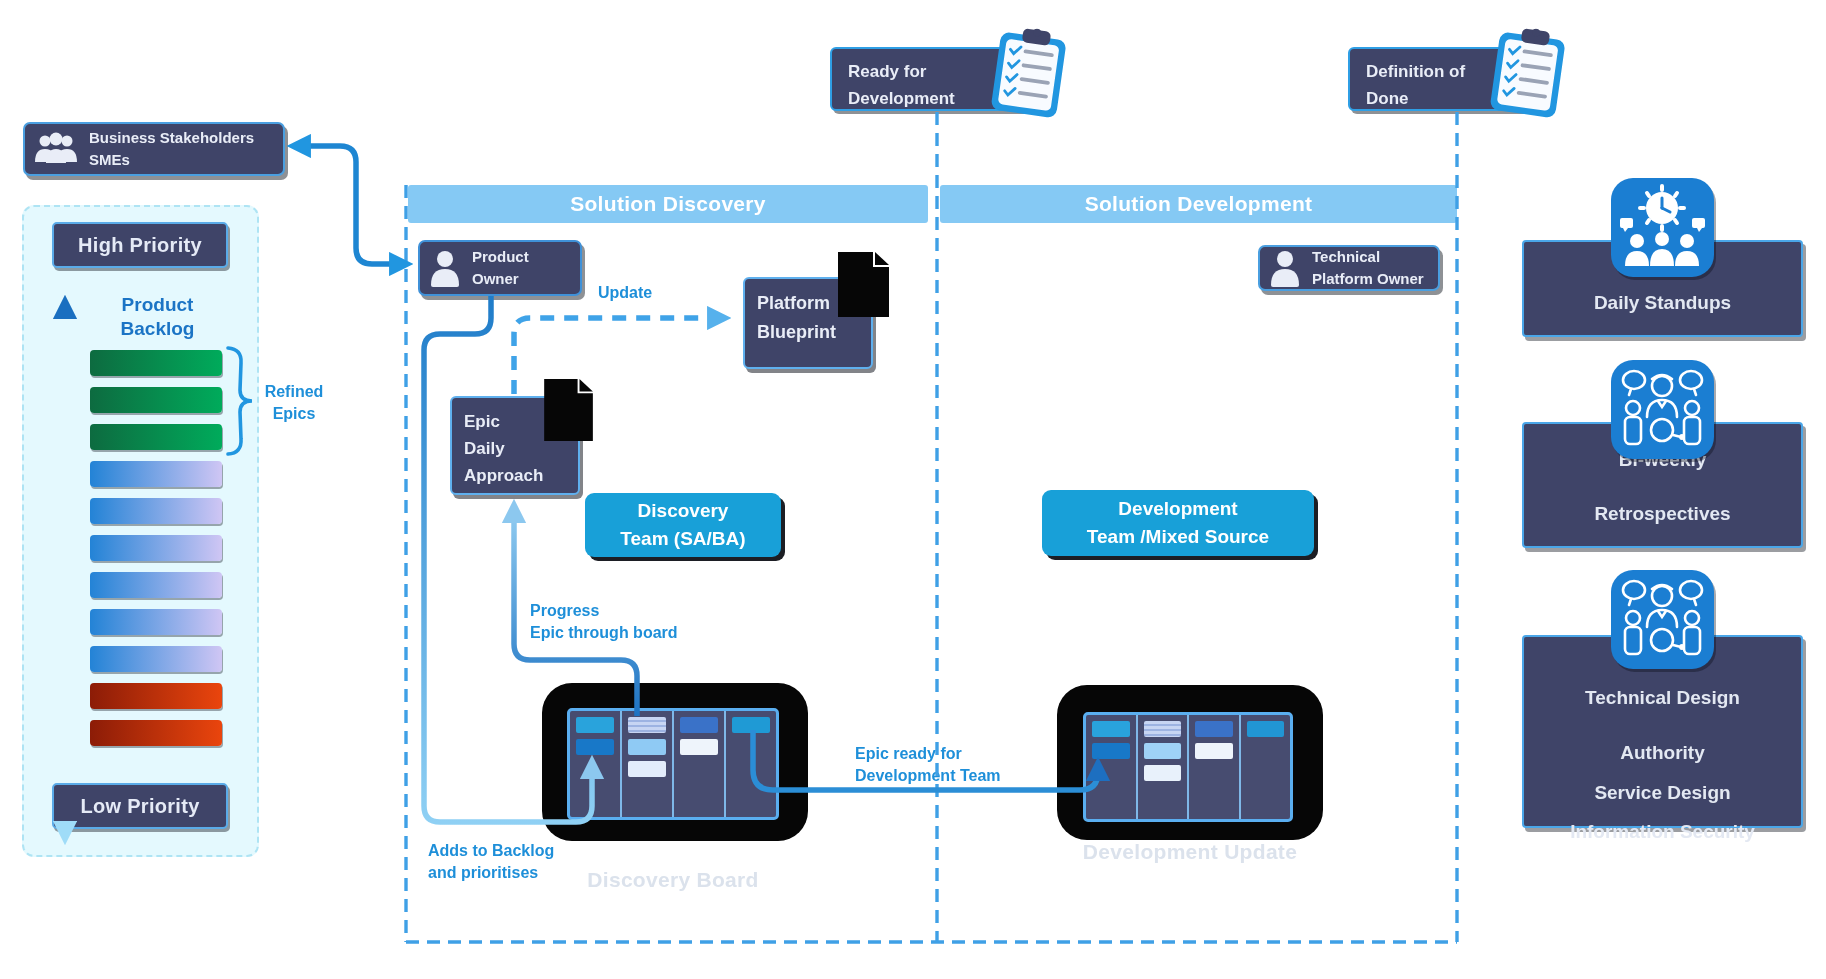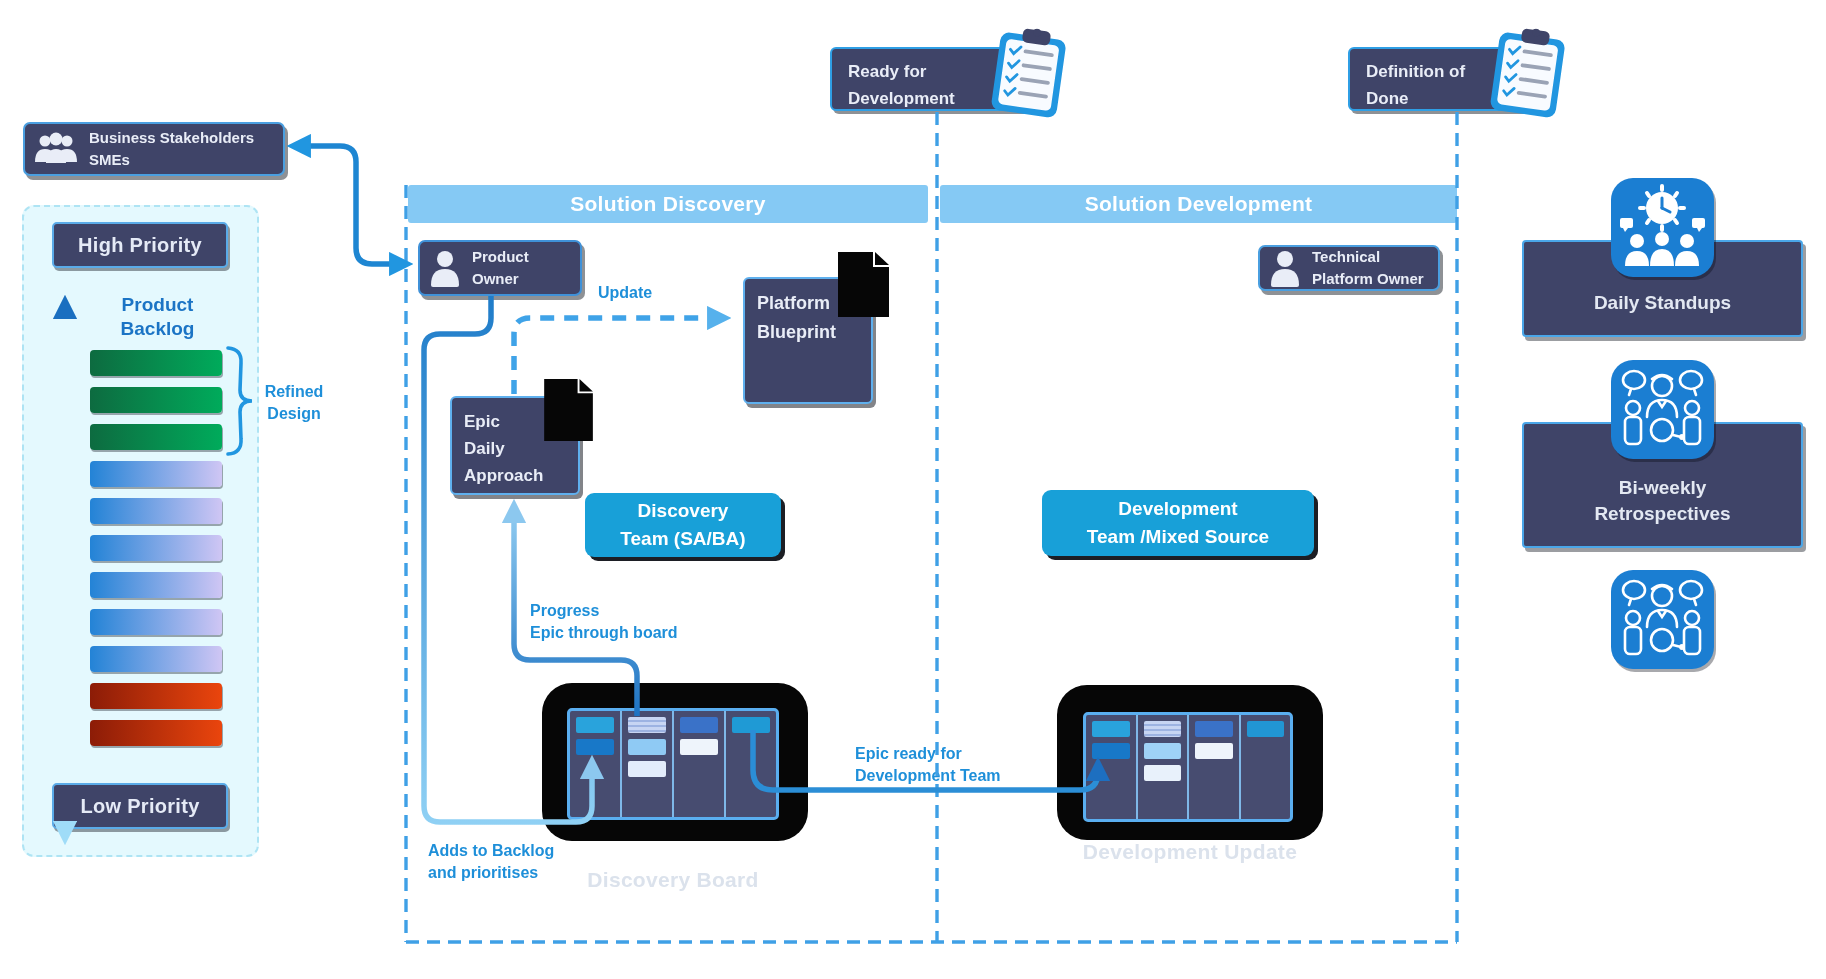--- a/index.html
+++ b/index.html
@@ -35,21 +35,21 @@
   .kcol{flex:1;border-right:2px solid #7fb8e8;padding:6px 6px;display:flex;flex-direction:column;gap:6px;}
   .kcol:last-child{border-right:none;}
   .kcard{height:16px;border-radius:2px;}
   .kcard.striped{background:repeating-linear-gradient(180deg,#c7d5f3 0 3px,#9db3e2 3px 5px);}
   .board-label{position:absolute;color:#dbe2ec;font-size:21px;font-weight:800;text-align:center;letter-spacing:.3px;}
   .cer-box{position:absolute;background:#3f4468;border:2px solid #4aa6e8;border-radius:4px;color:#e3e8f2;
            box-sizing:border-box;display:flex;flex-direction:column;align-items:center;justify-content:flex-end;
            box-shadow:3px 4px 0 rgba(5,10,20,.4);}
   .cer-icon{position:absolute;width:103px;height:99px;background:#1b7ed2;border-radius:22px;
             display:flex;align-items:center;justify-content:center;box-shadow:2px 3px 0 rgba(5,10,20,.35);}
-  .cer-line{font-size:19px;font-weight:700;line-height:1.4;text-align:center;}
+  .cer-line{font-size:19px;font-weight:700;line-height:1.4;text-align:center;margin-top:28px;}
   .clipboard{position:absolute;transform:rotate(8deg);}
   .doc-icon{position:absolute;}
   svg.overlay{position:absolute;left:0;top:0;width:1826px;height:979px;pointer-events:none;}
   .person-icon{flex:0 0 auto;display:flex;align-items:center;justify-content:center;}
 </style>
 </head>
 <body>
 
 <div id="canvas">
 
@@ -86,21 +86,21 @@
       <div class="bar" style="background: linear-gradient(90deg, rgb(35, 131, 214), rgb(207, 198, 244));"></div>
       <div class="bar" style="background: linear-gradient(90deg, rgb(35, 131, 214), rgb(207, 198, 244));"></div>
       <div class="bar" style="background: linear-gradient(90deg, rgb(35, 131, 214), rgb(207, 198, 244));"></div>
       <div class="bar" style="background: linear-gradient(90deg, rgb(35, 131, 214), rgb(207, 198, 244));"></div>
       <div class="bar" style="background: linear-gradient(90deg, rgb(35, 131, 214), rgb(207, 198, 244));"></div>
       <div class="bar" style="background: linear-gradient(90deg, rgb(140, 28, 7), rgb(234, 69, 13));"></div>
       <div class="bar" style="background: linear-gradient(90deg, rgb(140, 28, 7), rgb(234, 69, 13));"></div>
     </div>
   <div class="flow-label" style="left:248px;top:381px;width:92px;text-align:center;">
     <div>Refined</div>
-      <div>Design</div>
+      <div>Epics</div>
   </div>
   <div class="priority-box" style="left:52px;top:783px;width:176px;height:46px;">
     <span>Low Priority</span>
   </div>
 
   <div class="artifact-box" style="left:830px;top:47px;width:200px;height:64px;">
     <div>Ready for</div>
       <div>Development</div>
   </div>
   <div class="clipboard" style="left:993px;top:28px;">
@@ -173,21 +173,21 @@
         <circle cx="17" cy="10" r="8" fill="#e9edf7"></circle>
         <path d="M3,36 Q3,20 17,20 Q31,20 31,36 Q31,38 29,38 L5,38 Q3,38 3,36 Z" fill="#e9edf7"></path>
       </svg>
     </span>
     <span class="role-text">
       <div>Technical</div>
         <div>Platform Owner</div>
     </span>
   </div>
 
-  <div class="navy-plain doc-box" style="left:743px;top:277px;width:130px;height:127px;">
+  <div class="navy-plain doc-box" style="left:743px;top:277px;width:130px;height:92px;">
     <div>Platform</div>
       <div>Blueprint</div>
   </div>
   <div class="doc-icon" style="left:838px;top:252px;">
     <svg width="52" height="66" viewBox="0 0 52 66">
       <path d="M0,0 H35 V15 H51 V65 H0 Z" fill="#060606"></path>
       <path d="M37,0 L51,13 L37,13 Z" fill="#060606"></path>
     </svg>
   </div>
   <div class="navy-plain doc-box" style="left:450px;top:396px;width:130px;height:99px;font-size:17px;">
@@ -317,20 +317,26 @@
       <circle cx="22" cy="48" r="7"></circle>
         <rect x="14" y="57" width="16" height="27" rx="5"></rect>
       <circle cx="81" cy="48" r="7"></circle>
         <rect x="73" y="57" width="16" height="27" rx="5"></rect>
       <circle cx="51" cy="70" r="11"></circle>
         <path d="M62,75 L70,77"></path>
         <circle cx="71" cy="77" r="1.6" fill="#ffffff"></circle>
     </svg>
   </div>
 
+  <div class="cer-box" style="left:1522px;top:635px;width:281px;height:193px;justify-content:center;padding-top:40px;">
+    <div class="cer-line">Technical Design</div>
+    <div class="cer-line">Authority</div>
+    <div class="cer-line" style="margin-top:13px;">Service Design</div>
+    <div class="cer-line" style="margin-top:13px;">Information Security</div>
+  </div>
   <div class="cer-icon" style="left:1611px;top:570px;">
     <svg width="103" height="99" viewBox="0 0 103 99" fill="none" stroke="#ffffff" stroke-width="2.6" stroke-linecap="round">
       <ellipse cx="23" cy="20" rx="11" ry="9"></ellipse>
         <path d="M20,29 L18,35"></path>
       <ellipse cx="80" cy="20" rx="11" ry="9"></ellipse>
         <path d="M83,29 L85,35"></path>
       <circle cx="51" cy="26" r="10"></circle>
         <path d="M41,19 Q51,11 61,19"></path>
       <path d="M36,57 Q36,40 51,40 Q66,40 66,57"></path>
         <path d="M47,41 L51,47 L55,41"></path>

